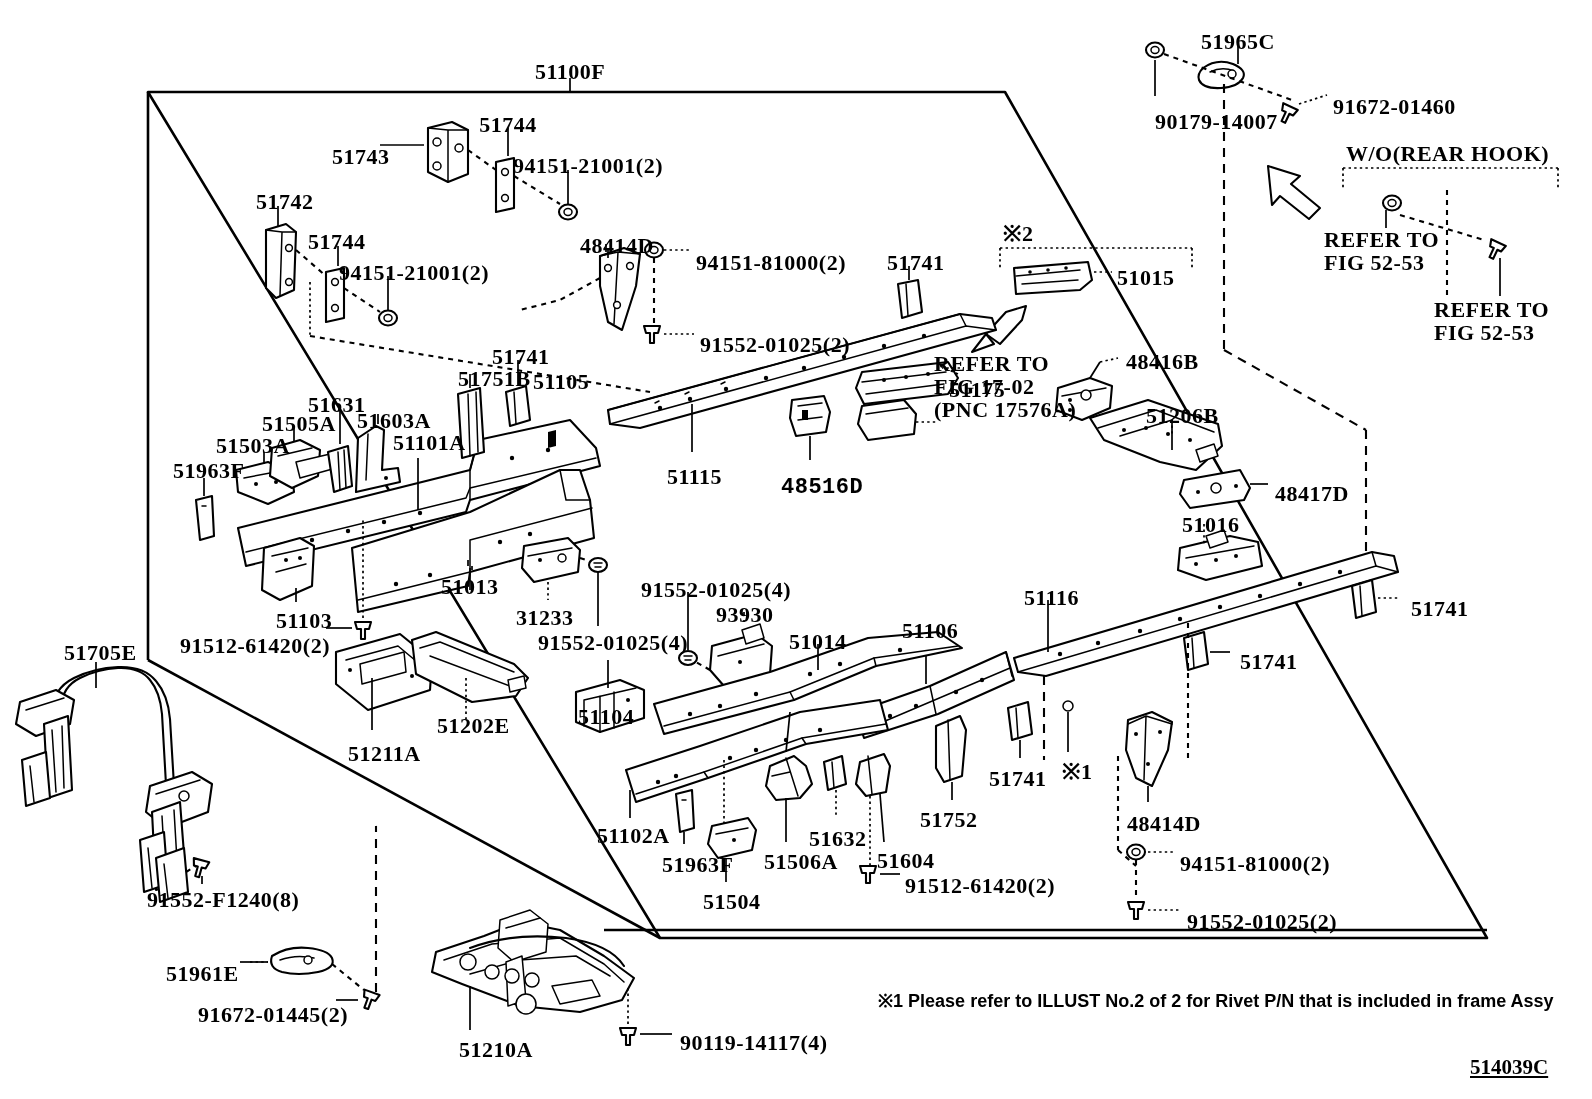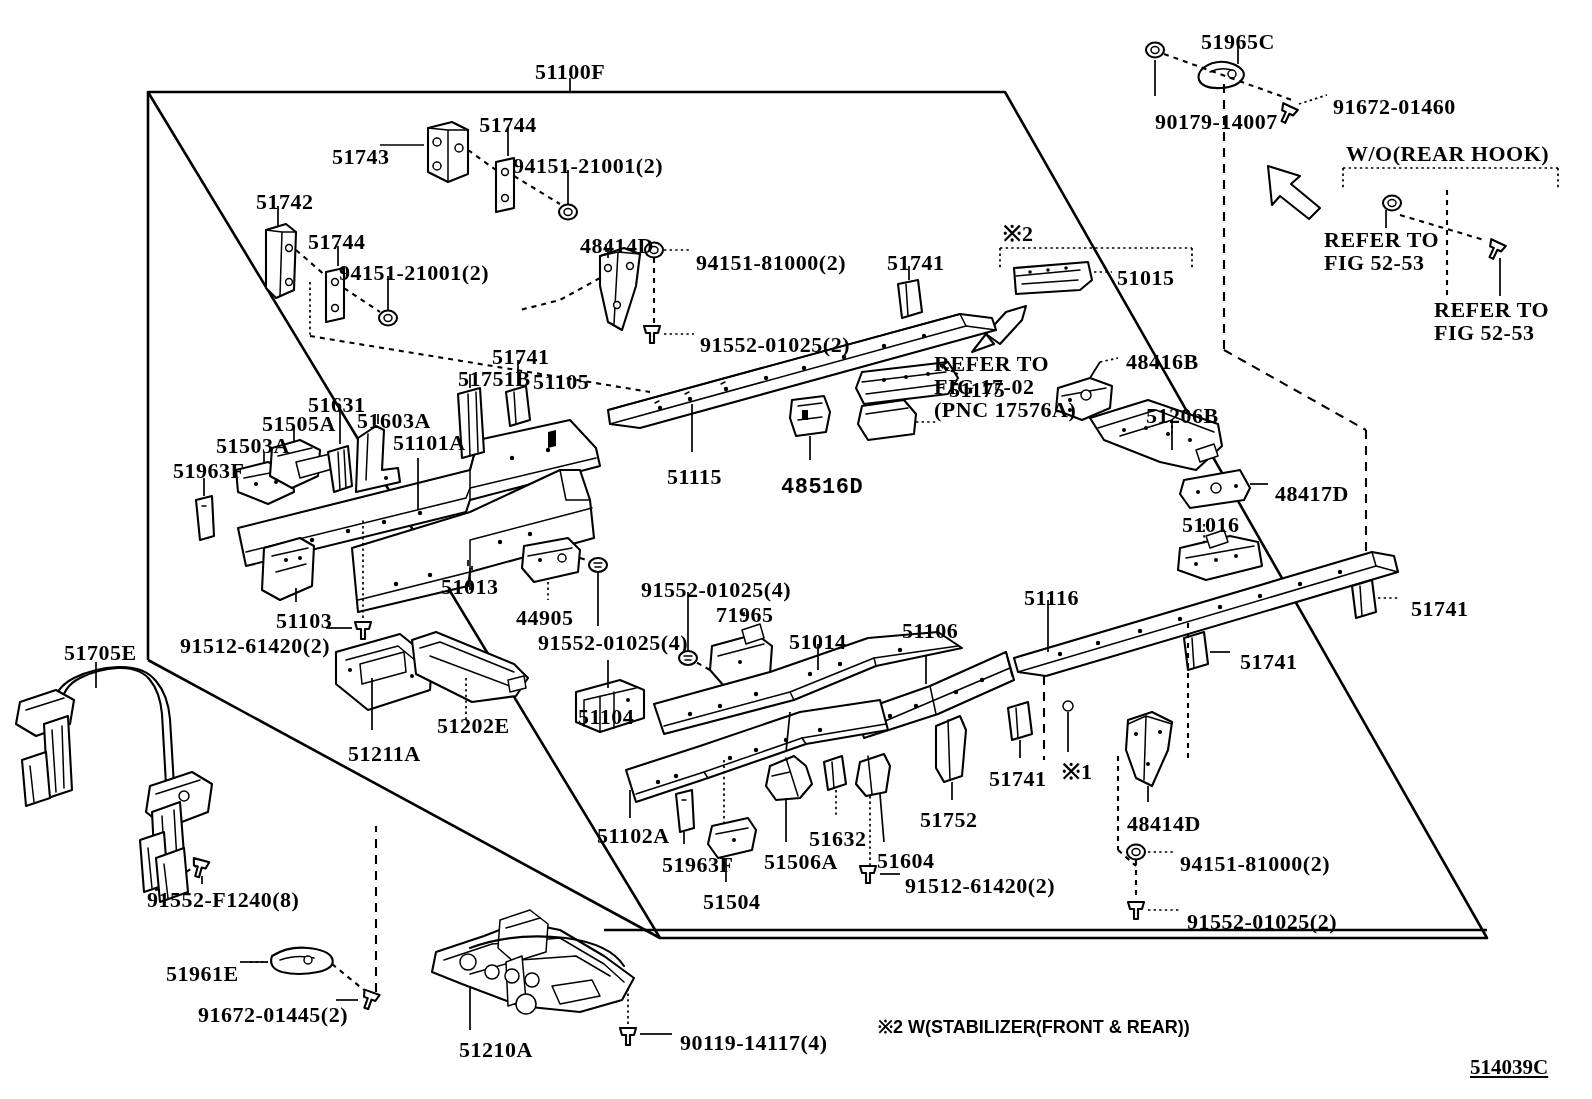--- a/index.html
+++ b/index.html
@@ -647,23 +647,23 @@
       <div class="lbl" style="left: 262px; top: 412px;">51505A</div>
       <div class="lbl" style="left: 393px; top: 431px;">51101A</div>
       <div class="lbl" style="left: 216px; top: 434px;">51503A</div>
       <div class="lbl" style="left: 1146px; top: 404px;">51206B</div>
       <div class="lbl" style="left: 173px; top: 459px;">51963F</div>
       <div class="lbl" style="left: 667px; top: 465px;">51115</div>
       <div class="lbl" style="left: 781px; top: 476px; font-family: Liberation Mono, monospace;">48516D</div>
       <div class="lbl" style="left: 1275px; top: 482px;">48417D</div>
       <div class="lbl" style="left: 1182px; top: 513px;">51016</div>
       <div class="lbl" style="left: 441px; top: 575px;">51013</div>
-      <div class="lbl" style="left: 516px; top: 606px;">44905</div>
+      <div class="lbl" style="left: 516px; top: 606px;">31233</div>
       <div class="lbl" style="left: 641px; top: 578px;">91552-01025(4)</div>
-      <div class="lbl" style="left: 716px; top: 603px;">71965</div>
+      <div class="lbl" style="left: 716px; top: 603px;">93930</div>
       <div class="lbl" style="left: 1024px; top: 586px;">51116</div>
       <div class="lbl" style="left: 276px; top: 609px;">51103</div>
       <div class="lbl" style="left: 180px; top: 634px;">91512-61420(2)</div>
       <div class="lbl" style="left: 538px; top: 631px;">91552-01025(4)</div>
       <div class="lbl" style="left: 789px; top: 630px;">51014</div>
       <div class="lbl" style="left: 902px; top: 619px;">51106</div>
       <div class="lbl" style="left: 1411px; top: 597px;">51741</div>
       <div class="lbl" style="left: 64px; top: 641px;">51705E</div>
       <div class="lbl" style="left: 578px; top: 673px; margin-top: 32px;">51104</div>
       <div class="lbl" style="left: 1240px; top: 650px;">51741</div>
@@ -702,17 +702,17 @@
   </div>
 
   <div class="lbl" style="left:934px;top:352px;">
     <span>REFER TO</span><br>
     <span>FIG 17-02</span><br>
     <span class="sm">(PNC 17576A)</span>
   </div>
 
   <div class="lbl" style="left:1003px;top:222px;">※2</div>
 
-  <div class="note" style="left:878px;top:1014px;">※2 W(STABILIZER(FRONT &amp; REAR))</div>
+  <div class="note" style="left:878px;top:988px;">※1 Please refer to ILLUST No.2 of 2 for Rivet P/N that is included in frame Assy</div>
 
   <div class="code" style="left:1470px;top:1055px;text-decoration:underline;">514039C</div>
 
 </div>
 
 </body></html>

